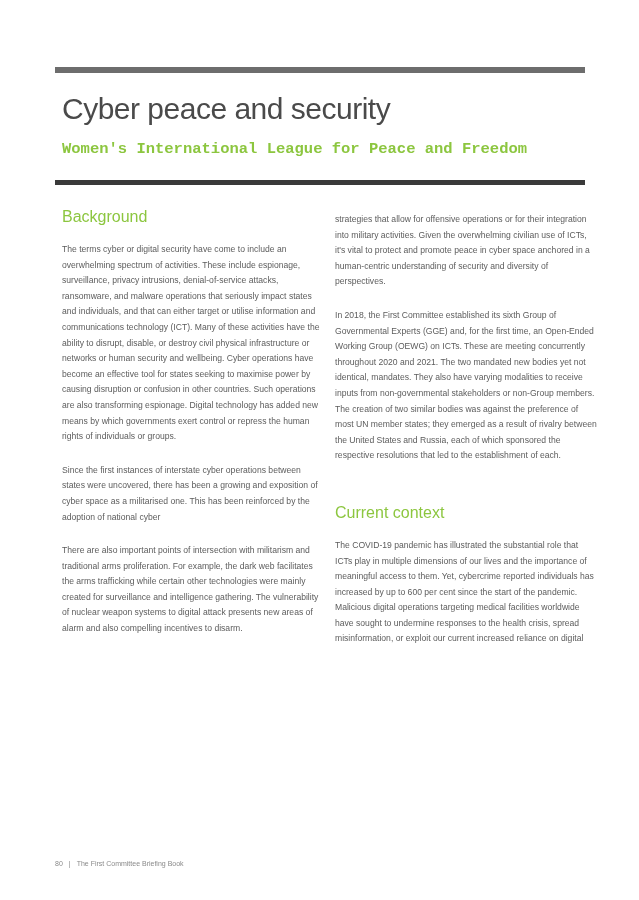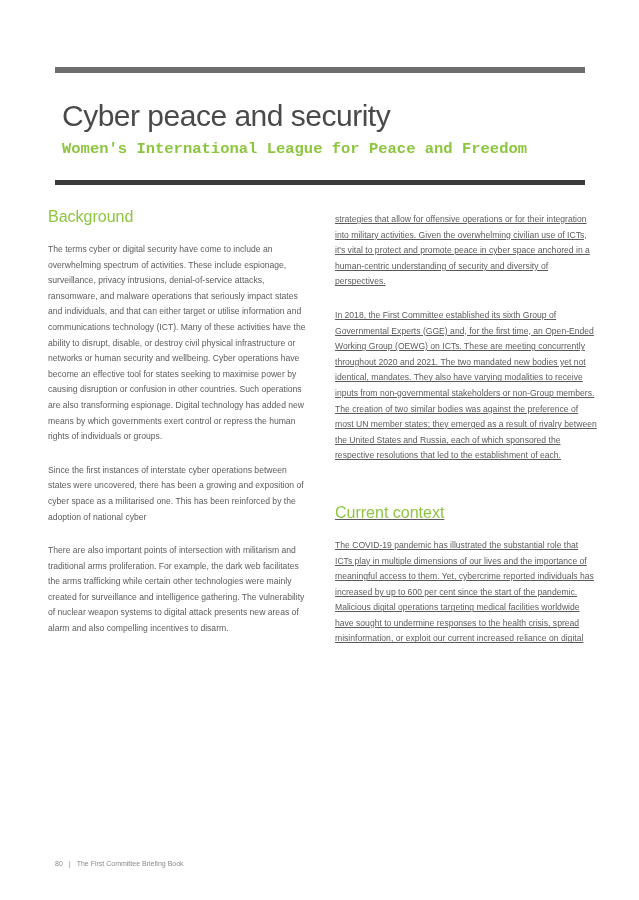--- a/index.html
+++ b/index.html
@@ -1,23 +1,23 @@
 <!DOCTYPE html>
 <html><head>
 <meta charset="utf-8">
 <style>
   html, body { margin: 0; padding: 0; }
   body { width: 639px; height: 900px; background: #ffffff; position: relative; overflow: hidden; font-family: "Liberation Sans", sans-serif; color: #5a5a5a; }
   .rule-top { position: absolute; left: 55px; top: 67px; width: 530px; height: 6px; background: #6d6d6d; }
-  .title { position: absolute; left: 62px; top: 99px; font-size: 30px; color: #4a4a4a; letter-spacing: -0.5px; margin: 0; font-weight: normal; white-space: nowrap; }
+  .title { position: absolute; left: 62px; top: 92px; font-size: 30px; color: #4a4a4a; letter-spacing: -0.5px; margin: 0; font-weight: normal; white-space: nowrap; }
   .subtitle { position: absolute; left: 62px; top: 140px; font-size: 15.5px; font-weight: bold; color: #8cc63f; margin: 0; white-space: nowrap; font-family: Liberation Mono, monospace; }
   .rule-bottom { position: absolute; left: 55px; top: 180px; width: 530px; height: 5px; background: #3a3a3a; }
   .col { position: absolute; top: 208px; width: 262px; }
-  .col.left { left: 48px; }
-  .col.right { left: 335px; top: 212px; text-decoration: underline; }
+  .col.left { left: 62px; }
+  .col.right { left: 335px; top: 212px; }
   .section-heading { font-size: 16px; color: #8cc63f; margin: 0 0 16px 0; font-weight: normal; }
   p { font-size: 8.6px; line-height: 15.6px; margin: 0 0 18px 0; color: #5c5c5c; }
   .spacer-head { height: 22px; }
   .footer { position: absolute; left: 55px; top: 860px; font-size: 7px; color: #8a8a8a; white-space: nowrap; }
   .footer .sep { margin: 0 6px; }
 </style>
 </head>
 <body>
 
 <div class="rule-top"></div>

